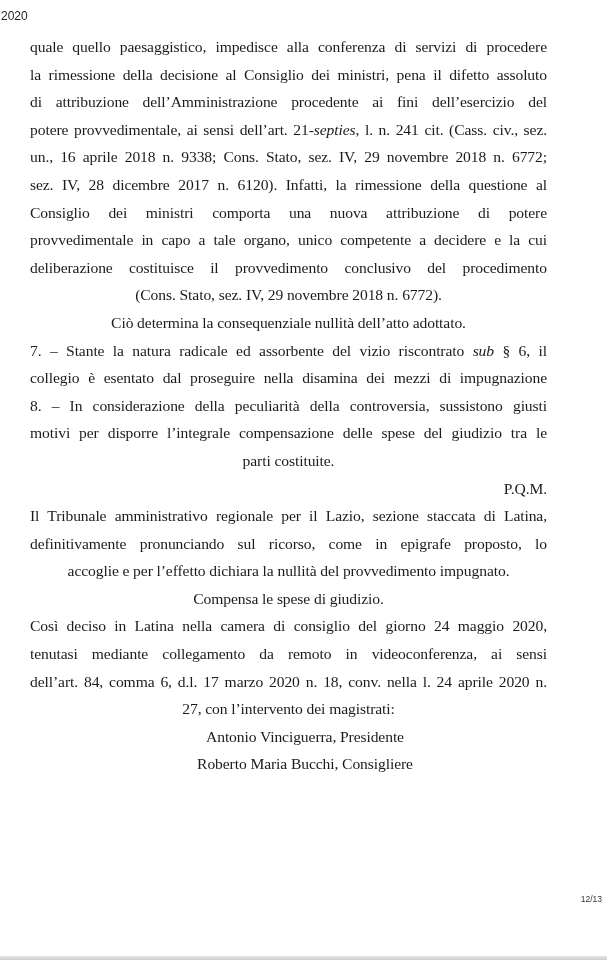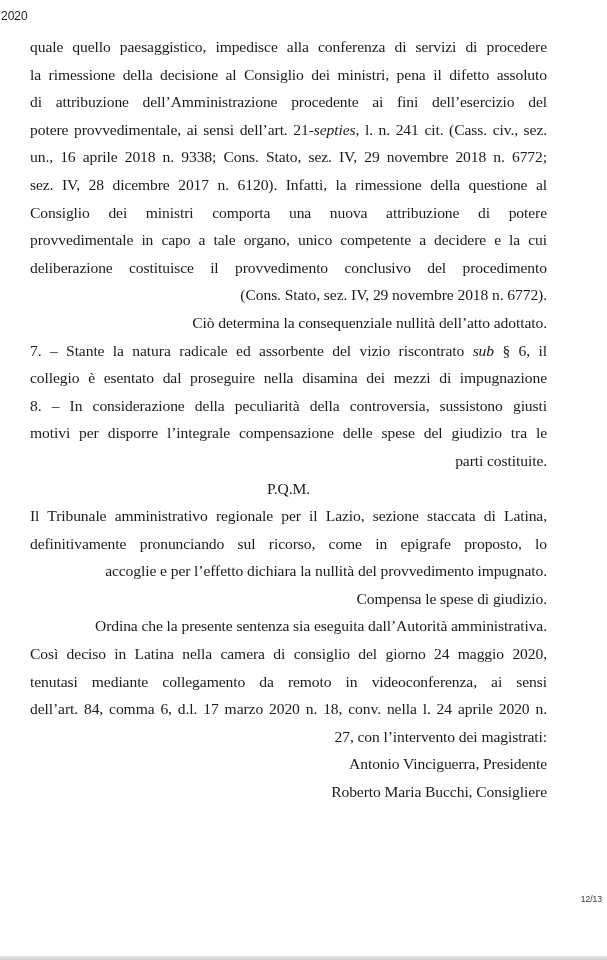--- a/index.html
+++ b/index.html
@@ -11,22 +11,22 @@
     position: absolute; left: 1px; top: 9px;
     font-family: "Liberation Sans", sans-serif; font-size: 12px; color: #222;
   }
   .page {
     position: absolute; left: 30px; top: 33px; width: 517px;
     font-family: "Liberation Serif", serif; font-size: 15.6px; line-height: 27.6px;
     letter-spacing: -0.1px;
   }
   .line { display: block; white-space: nowrap; height: 27.6px; }
   .just { text-align: justify; text-align-last: justify; white-space: normal; }
-  .left { text-align: right; }
-  .center { text-align: center; font-family: Liberation Serif, serif; }
+  .left { text-align: center; }
+  .center { text-align: right; font-family: Liberation Serif, serif; }
   .indent { padding-left: 33px; }
   .page-number {
     position: absolute; right: 5px; top: 894px;
     font-family: "Liberation Sans", sans-serif; font-size: 8.5px; color: #333;
   }
   .bottom-rule {
     position: absolute; left: 0; right: 0; top: 956px; height: 4px;
     background: linear-gradient(#e4e4e4, #cfcfcf);
   }
   i { font-style: italic; }
@@ -51,21 +51,20 @@
     <span class="line just"><span>7. – Stante la natura radicale ed assorbente del vizio riscontrato </span><i>sub</i><span> § 6, il</span></span>
     <span class="line just">collegio è esentato dal proseguire nella disamina dei mezzi di impugnazione</span>
     <span class="line just">8. – In considerazione della peculiarità della controversia, sussistono giusti</span>
     <span class="line just">motivi per disporre l’integrale compensazione delle spese del giudizio tra le</span>
     <span class="line left">parti costituite.</span>
     <span class="line center">P.Q.M.</span>
     <span class="line just">Il Tribunale amministrativo regionale per il Lazio, sezione staccata di Latina,</span>
     <span class="line just">definitivamente pronunciando sul ricorso, come in epigrafe proposto, lo</span>
     <span class="line left">accoglie e per l’effetto dichiara la nullità del provvedimento impugnato.</span>
     <span class="line left">Compensa le spese di giudizio.</span>
-    <span class="line left">Ordina che la presente sentenza sia eseguita dall’Autorità amministrativa.</span>
     <span class="line just">Così deciso in Latina nella camera di consiglio del giorno 24 maggio 2020,</span>
     <span class="line just">tenutasi mediante collegamento da remoto in videoconferenza, ai sensi</span>
     <span class="line just">dell’art. 84, comma 6, d.l. 17 marzo 2020 n. 18, conv. nella l. 24 aprile 2020 n.</span>
     <span class="line left">27, con l’intervento dei magistrati:</span>
     <span class="line left indent">Antonio Vinciguerra, Presidente</span>
     <span class="line left indent">Roberto Maria Bucchi, Consigliere</span>
   </div>
 
 <div class="page-number">12/13</div>
 <div class="bottom-rule"></div>

